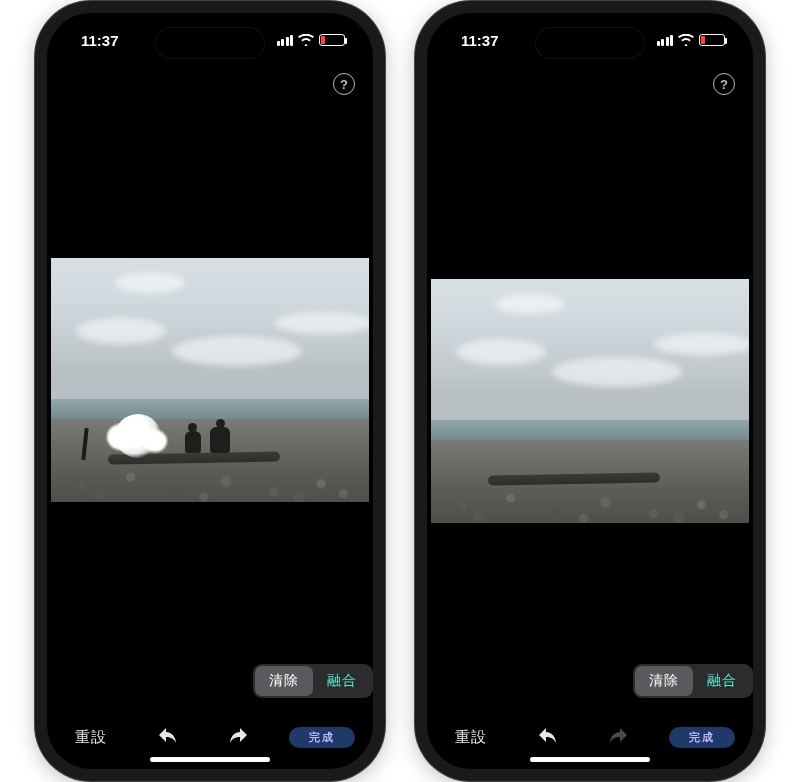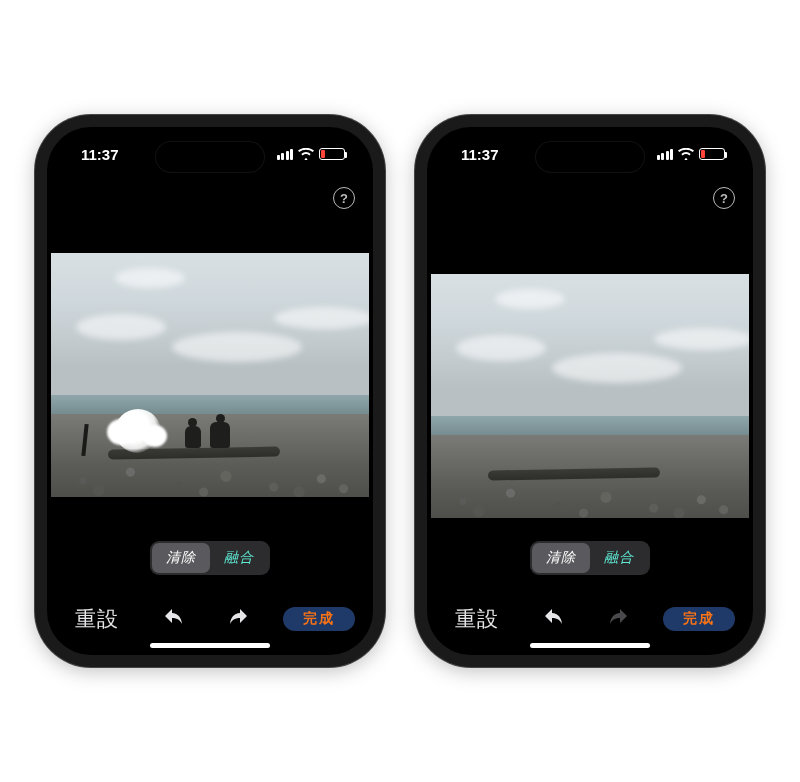--- a/index.html
+++ b/index.html
@@ -8,21 +8,21 @@
     height: 782px;
     background: #fff;
     display: flex;
     justify-content: center;
     align-items: center;
     gap: 30px;
     font-family: -apple-system, "Helvetica Neue", Arial, sans-serif;
   }
   .phone {
     width: 350px;
-    height: 552px;
+    height: 780px;
     background: #1a1a1a;
     border-radius: 56px;
     padding: 12px;
     box-shadow: 0 0 0 1px #444, 0 4px 20px rgba(0,0,0,.25);
     position: relative;
   }
   .screen {
     width: 100%;
     height: 100%;
     background: #000;
@@ -133,39 +133,39 @@
     background: radial-gradient(circle at 40% 40%, #fff 40%, rgba(255,255,255,.85) 58%, rgba(255,255,255,0) 72%);
     border-radius:50%;
     filter: blur(0.5px);
   }
   .erase-blob::before, .erase-blob::after{
     content:''; position:absolute; background:#fff; border-radius:50%;
   }
   .erase-blob::before{ width:28px; height:26px; left:-8px; top:10px; filter:blur(1px);}
   .erase-blob::after{ width:24px; height:22px; right:-6px; top:16px; filter:blur(1px);}
 
-  .seg-wrap { display:flex; justify-content:center; padding-bottom:14px;font-style:italic; }
+  .seg-wrap { display:flex; justify-content:flex-end; padding-bottom:14px; }
   .segmented {
     display:flex; background:#2c2c2e; border-radius:9px; padding:2px;
   }
   .seg-btn {
     padding:6px 14px; font-size:14px; color:#5eead4; border-radius:7px;
     letter-spacing:1px;
   }
   .seg-btn.active { background:#5a5a5e; color:#fff; }
 
   .bottombar {
     display:flex; align-items:center; justify-content:space-between;
     padding: 8px 18px 14px; gap:8px;
   }
-  .txt-btn { color:#e6e6e8; font-size:21px; padding:8px 10px; letter-spacing:1px;}
+  .txt-btn { color:#e6e6e8; font-size:15px; padding:8px 10px; letter-spacing:1px;}
   .icon-btn { width:40px; height:34px; display:flex; align-items:center; justify-content:center; color:#e6e6e8;}
   .icon-btn.disabled { color:#4a4a4c; }
   .done-btn {
-    background:#1f3a68; color:#f97316; font-size:14px; font-weight:600;
+    background:#1f3a68; color:#c4b5fd; font-size:11px; font-weight:600;
     padding:3px 20px; border-radius:20px; letter-spacing:2px;
   }
   .home-ind {
     position:absolute; bottom:7px; left:50%; transform:translateX(-50%);
     width:120px; height:5px; background:#fff; border-radius:3px;
   }
 </style>
 </head>
 <body>
 

